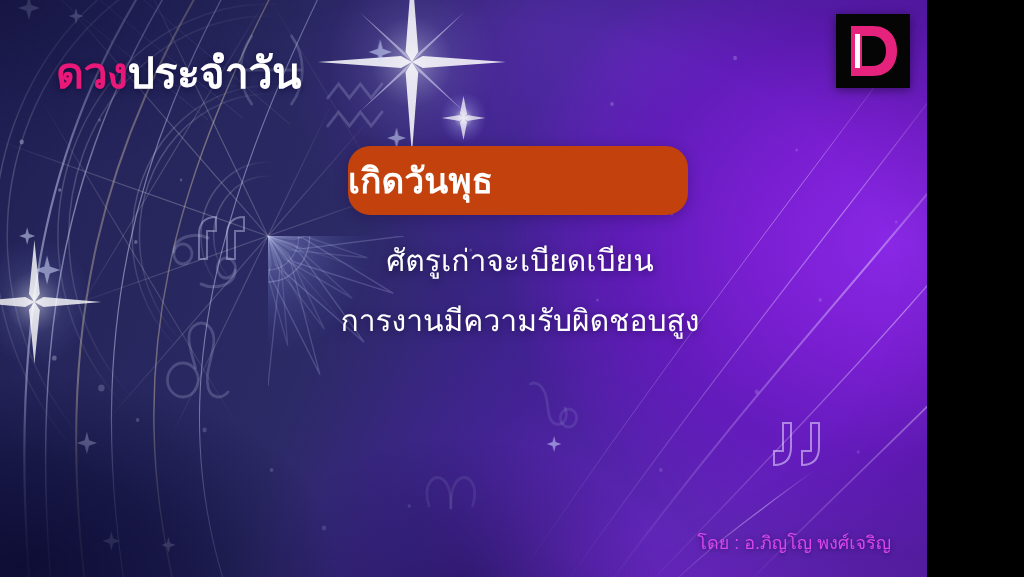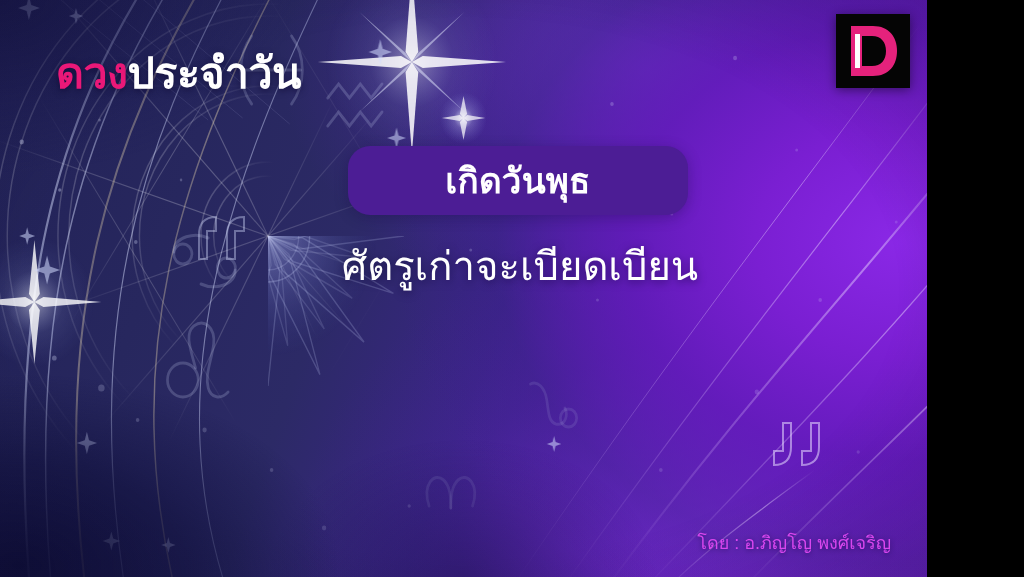--- a/index.html
+++ b/index.html
@@ -99,25 +99,24 @@
   }
   .logo svg { display:block; }
 
   
   .badge {
     position: absolute;
     left: 348px;
     top: 146px;
     width: 340px;
     height: 69px;
-    background: #4c1d95;
+    background: #c2410c;
     border-radius: 22px;
     display: flex;
     align-items: center;
-    justify-content: center;
     z-index: 20;
     box-shadow: 0 3px 14px rgba(20,10,60,0.30);
   }
   .badge-text {
     color: #ffffff;
     font-size: 35px;
     font-weight: bold;
     line-height: 1;
     letter-spacing: 0.2px;
     white-space: nowrap;
@@ -127,21 +126,21 @@
   .forecast {
     position: absolute;
     left: 250px;
     top: 246px;
     width: 540px;
     z-index: 20;
     text-align: center;
   }
   .forecast-line {
     color: #ffffff;
-    font-size: 40px;
+    font-size: 30px;
     font-weight: 500;
     line-height: 1.0;
     margin-bottom: 30px;
     white-space: nowrap;
     text-shadow: 0 2px 8px rgba(15,5,50,0.55);
   }
   .forecast-line:last-child { margin-bottom: 0; }
 
   
   .quote {
@@ -618,19 +617,20 @@
       <rect x="8" y="10" width="5" height="34" fill="#ffffff"></rect>
     </svg>
   </div>
 
   <div class="badge">
     <span class="badge-text">เกิดวันพุธ</span>
   </div>
 
   <div class="forecast">
     <div class="forecast-line">ศัตรูเก่าจะเบียดเบียน</div>
+    <div class="forecast-line">การงานมีความรับผิดชอบสูง</div>
   </div>
 
   <div class="credit">
     <div class="credit-line">โดย : อ.ภิญโญ พงศ์เจริญ</div>
   </div>
 
 </div>
 
 </body></html>

